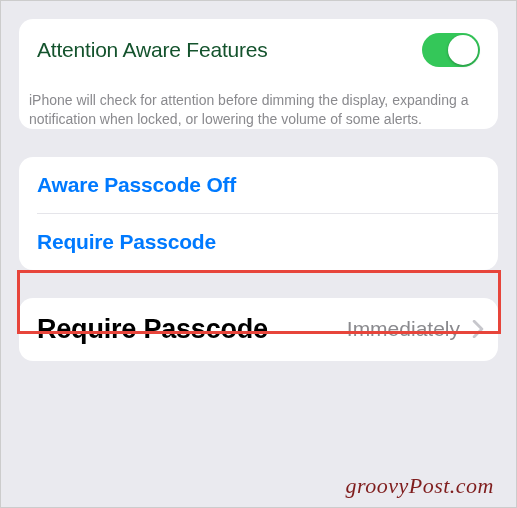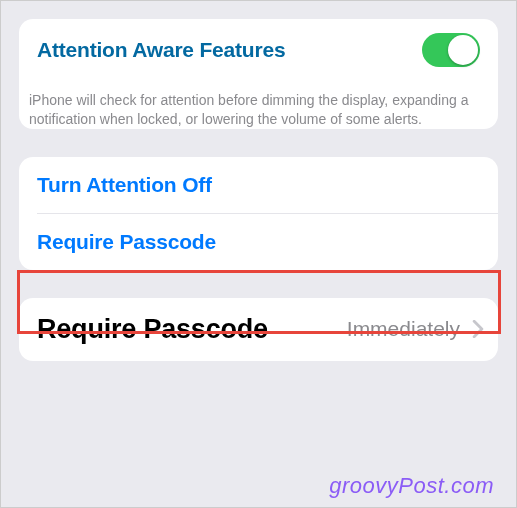--- a/index.html
+++ b/index.html
@@ -30,22 +30,22 @@
     }
     .row {
       display: flex;
       align-items: center;
       justify-content: space-between;
       padding: 14px 18px;
       min-height: 52px;
     }
     .row-title {
       font-size: 21px;
-      font-weight: 700;
-      color: #0369a1;
+      font-weight: 400;
+      color: #14532d;
       letter-spacing: -0.2px;
     }
     .toggle {
       width: 58px;
       height: 34px;
       background: #34c759;
       border-radius: 17px;
       position: relative;
       flex-shrink: 0;
     }
@@ -110,44 +110,44 @@
     }
     .chevron {
       color: #c7c7cc;
       display: flex;
       align-items: center;
     }
     .watermark {
       position: absolute;
       right: 22px;
       bottom: 8px;
-      font-family: Liberation Sans, sans-serif;
+      font-family: Liberation Serif, serif;
       font-style: italic;
       font-size: 22px;
-      color: #8b5cf6;
+      color: #7f1d1d;
       letter-spacing: 0.5px;
     }
   </style>
 </head>
 <body>
 
 <div class="container">
 
   <div class="group">
     <div class="row">
       <div class="row-title">Attention Aware Features</div>
       <div class="toggle">
         <div class="toggle-knob"></div>
       </div>
     </div>
     <div class="footer-text">iPhone will check for attention before dimming the display, expanding a notification when locked, or lowering the volume of some alerts.</div>
   </div>
 
   <div class="group">
-    <div class="link-row">Turn Attention Off</div>
+    <div class="link-row">Aware Passcode Off</div>
     <div class="divider"></div>
     <div class="link-row">Require Passcode</div>
   </div>
 
   <div class="group" style="margin-bottom:0;">
     <div class="value-row">
       <div class="value-label">Require Passcode</div>
       <div class="value-right">
         <div class="value-text">Immediately</div>
         <div class="chevron">

